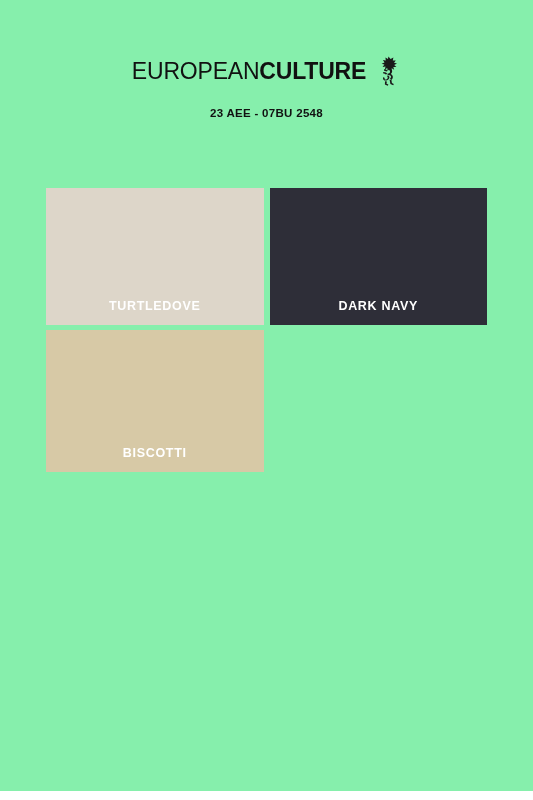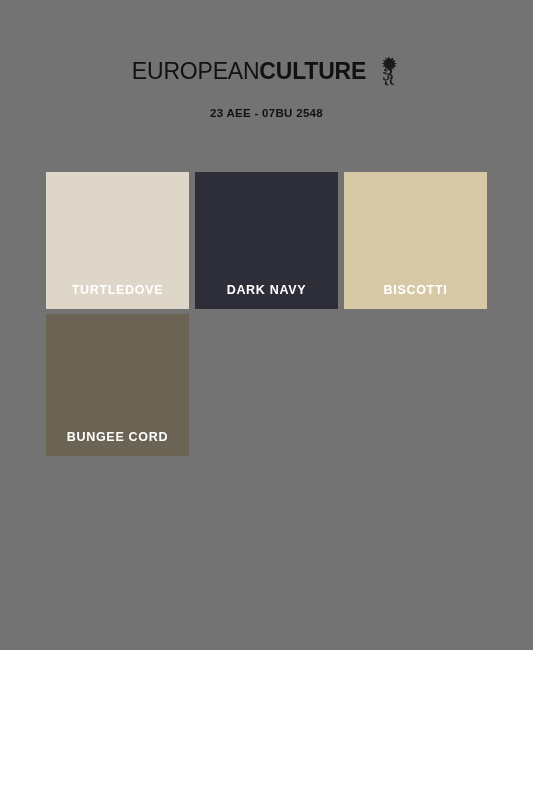--- a/index.html
+++ b/index.html
@@ -10,22 +10,22 @@
   body {
     width: 533px;
     height: 800px;
     font-family: "Liberation Sans", sans-serif;
     -webkit-font-smoothing: antialiased;
   }
 
   .page {
     position: relative;
     width: 533px;
-    height: 650px;
-    background: #737373;
+    height: 791px;
+    background: #86efac;
     overflow: hidden;
   }
 
   
   .brand-block {
     position: absolute;
     left: 0;
     top: 56px;
     width: 533px;
     text-align: center;
@@ -72,24 +72,24 @@
     font-size: 11.5px;
     font-weight: 700;
     letter-spacing: 0.3px;
     color: #111111;
   }
 
   
   .swatch-grid {
     position: absolute;
     left: 46px;
-    top: 172px;
+    top: 188px;
     width: 441px;
     display: grid;
-    grid-template-columns: repeat(3, 1fr);
+    grid-template-columns: repeat(2, 1fr);
     grid-template-rows: 137px 142px;
     column-gap: 6px;
     row-gap: 5px;
   }
 
   .swatch {
     position: relative;
     display: flex;
     align-items: flex-end;
     justify-content: center;
@@ -155,19 +155,16 @@
 
     <div class="swatch" style="background:#2E2E38;">
       <span class="swatch-label">DARK NAVY</span>
     </div>
 
     <div class="swatch swatch--light" style="background:#D7C9A6;">
       <span class="swatch-label">BISCOTTI</span>
     </div>
 
 
-    <div class="swatch" style="background:#6B6354;">
-      <span class="swatch-label">BUNGEE CORD</span>
-    </div>
 
   </div>
 
 </div>
 
 </body></html>

